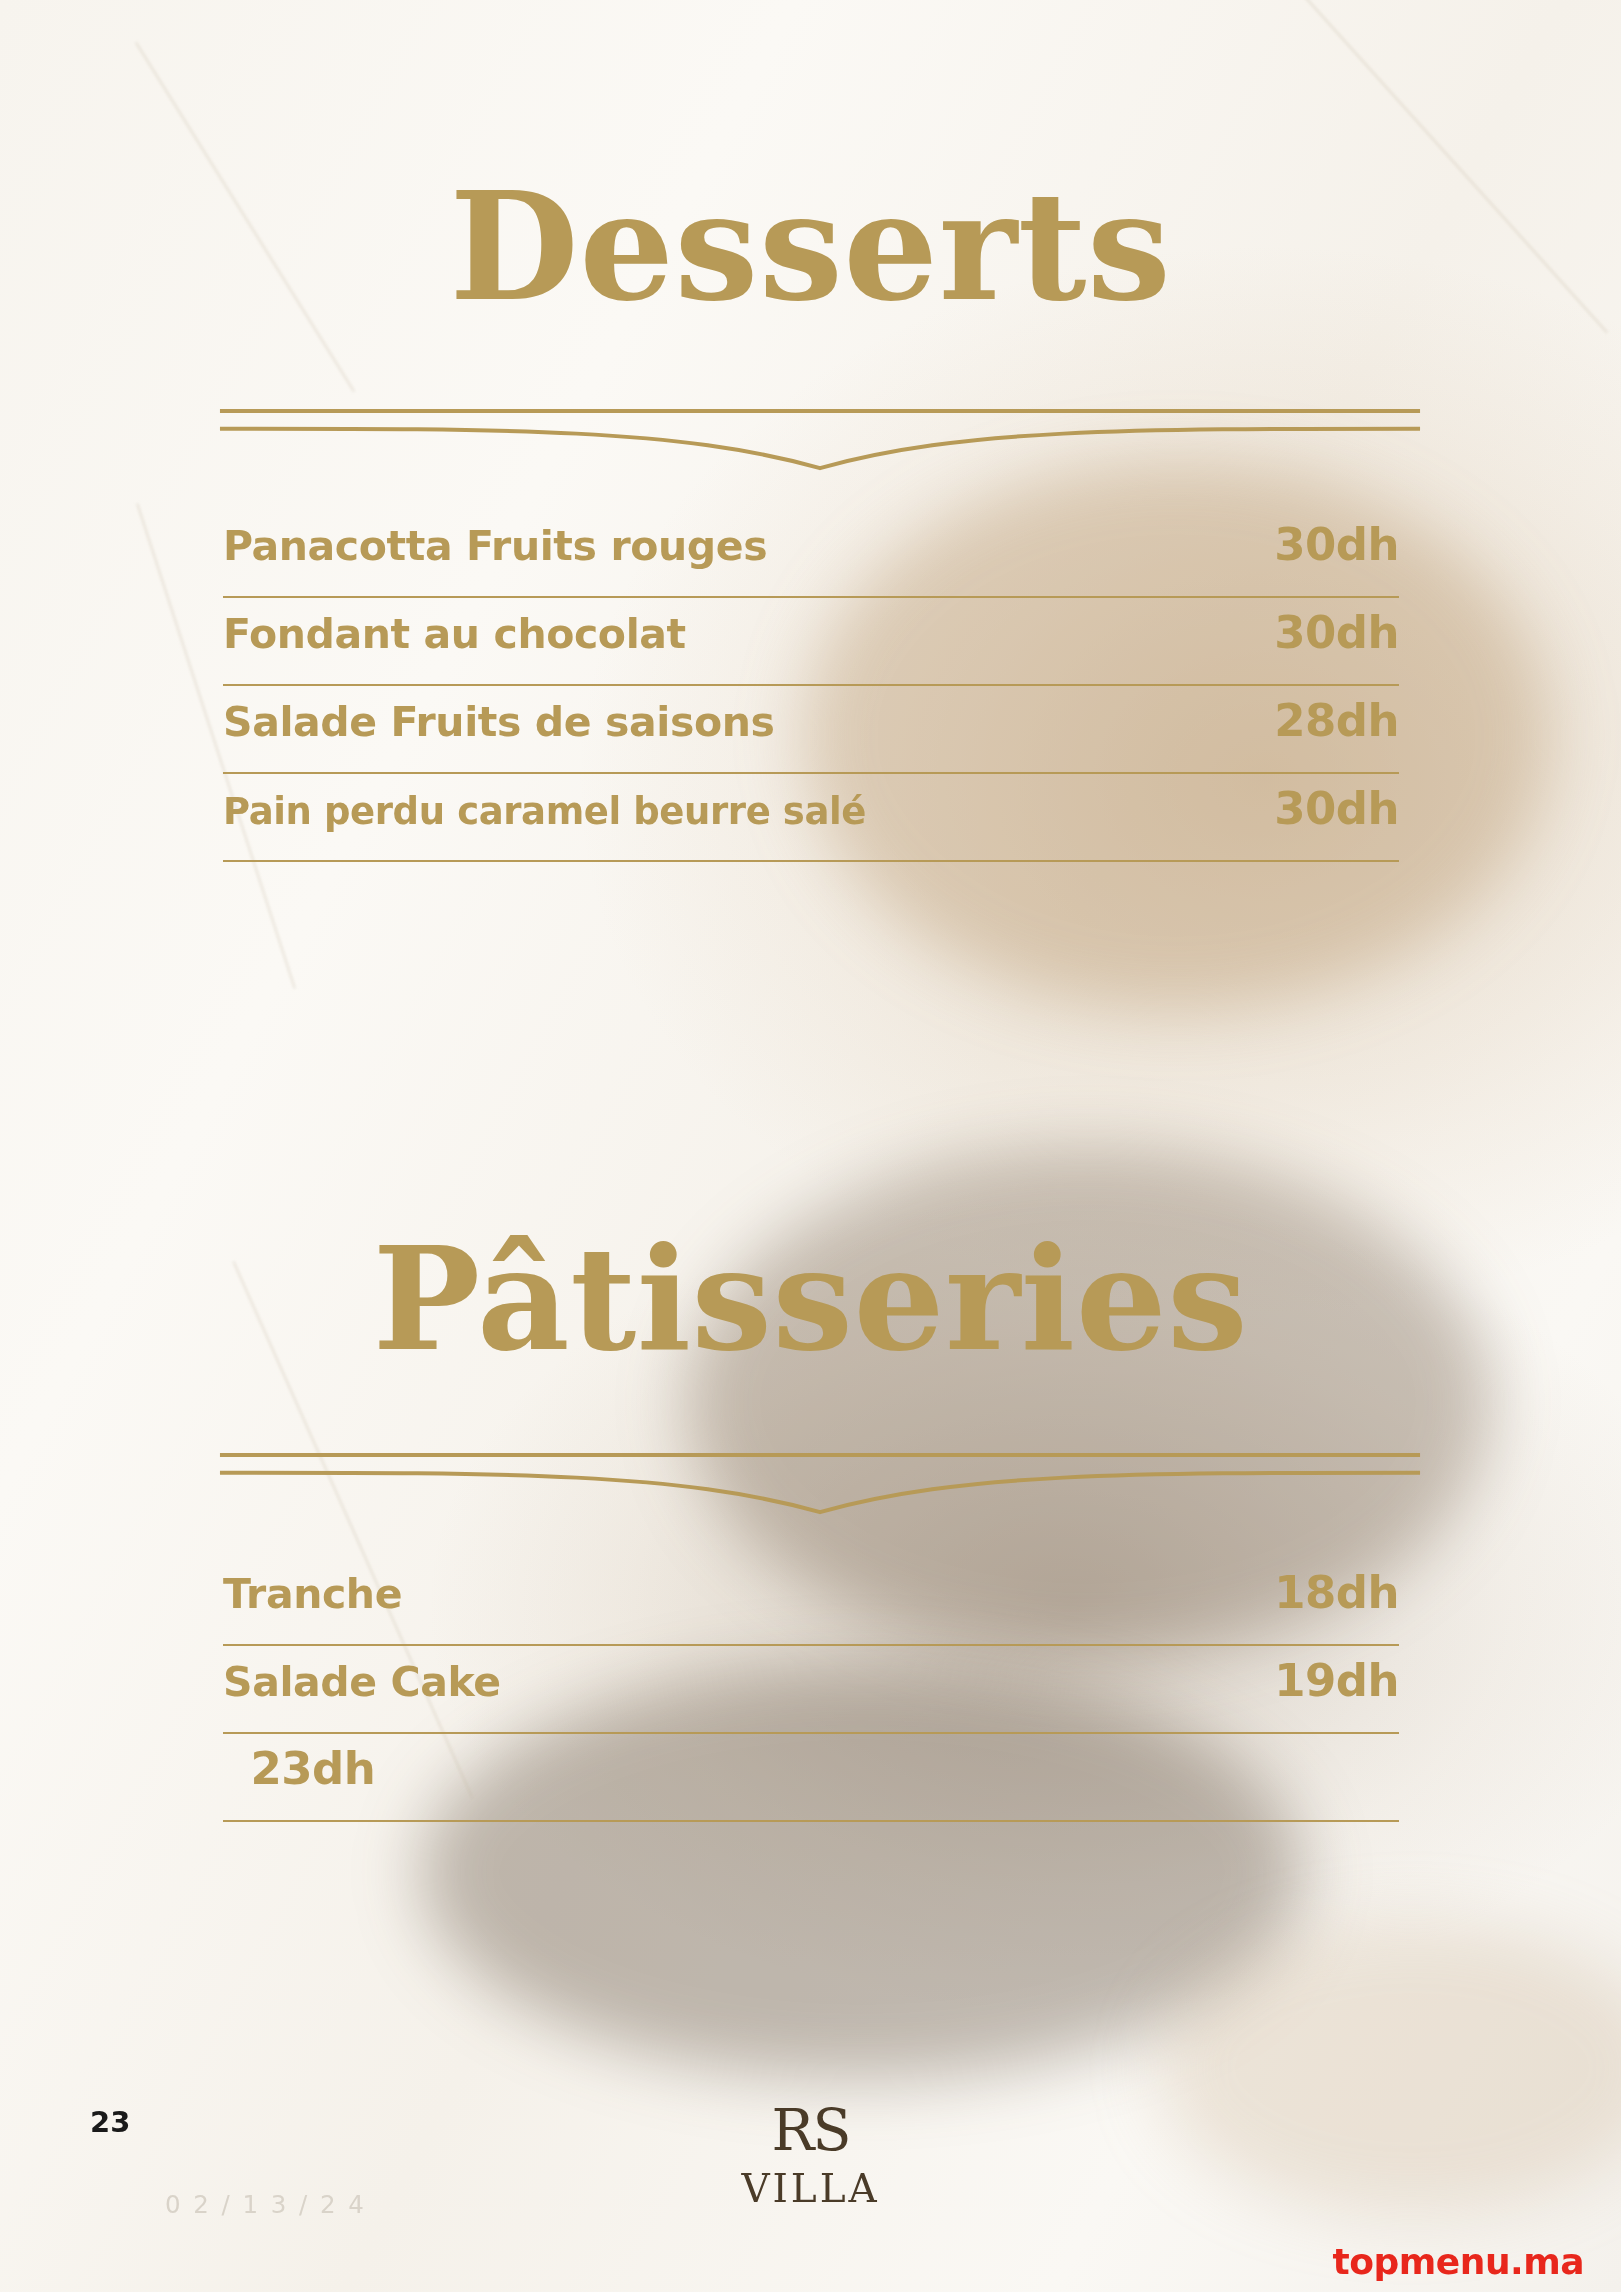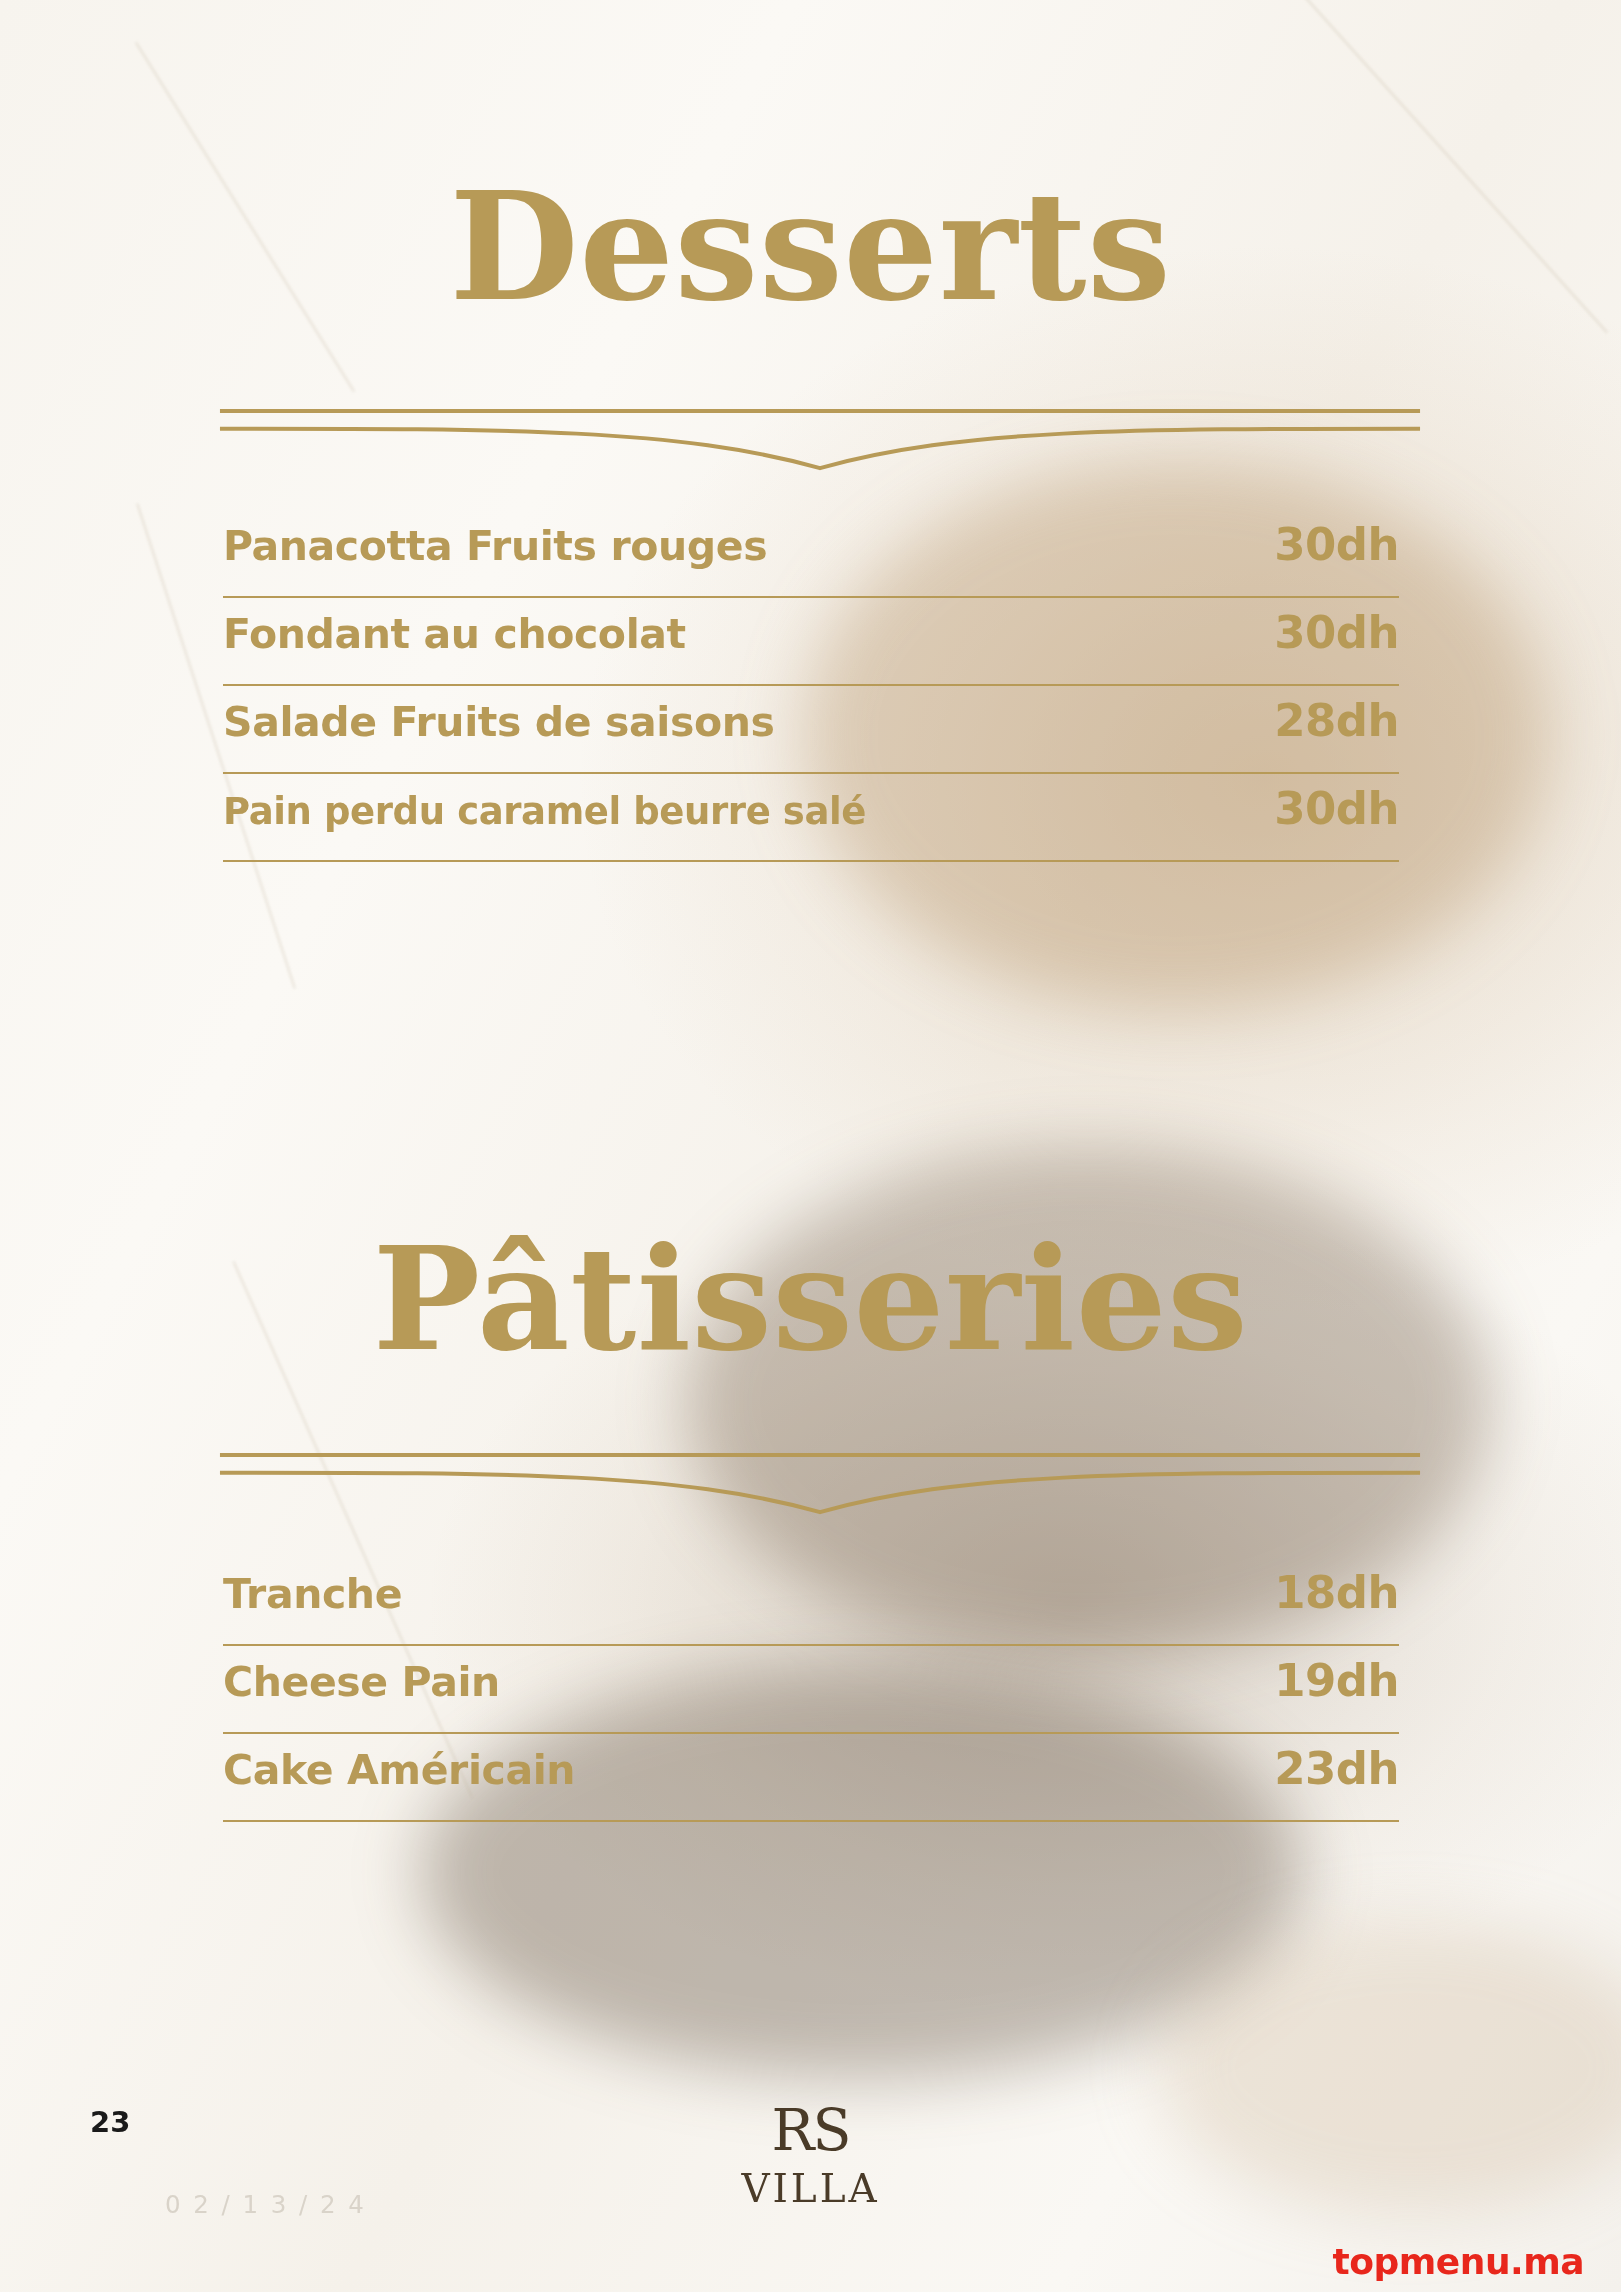--- a/index.html
+++ b/index.html
@@ -226,25 +226,24 @@
         <path d="M2 22 C 300 22, 470 22, 614 62 C 758 22, 928 22, 1226 22" stroke="#b79a57" stroke-width="4" fill="none"></path>
       </svg>
     </div>
 
     <div id="patisseries-list" class="menu-list">
       <div class="menu-row">
         <span class="item-name">Tranche</span>
         <span class="item-price">18dh</span>
       </div>
       <div class="menu-row">
-        <span class="item-name">Cheese Pain</span>
+        <span class="item-name">Salade Cake</span>
         <span class="item-price">19dh</span>
       </div>
       <div class="menu-row">
-        <span class="item-name">Cake Américain</span>
         <span class="item-price">23dh</span>
       </div>
     </div>
 
     <div class="page-number">23</div>
     <div class="date-code">02/13/24</div>
 
     <div class="logo">
       <div class="logo-mark">RS</div>
       <div class="logo-word">VILLA</div>

